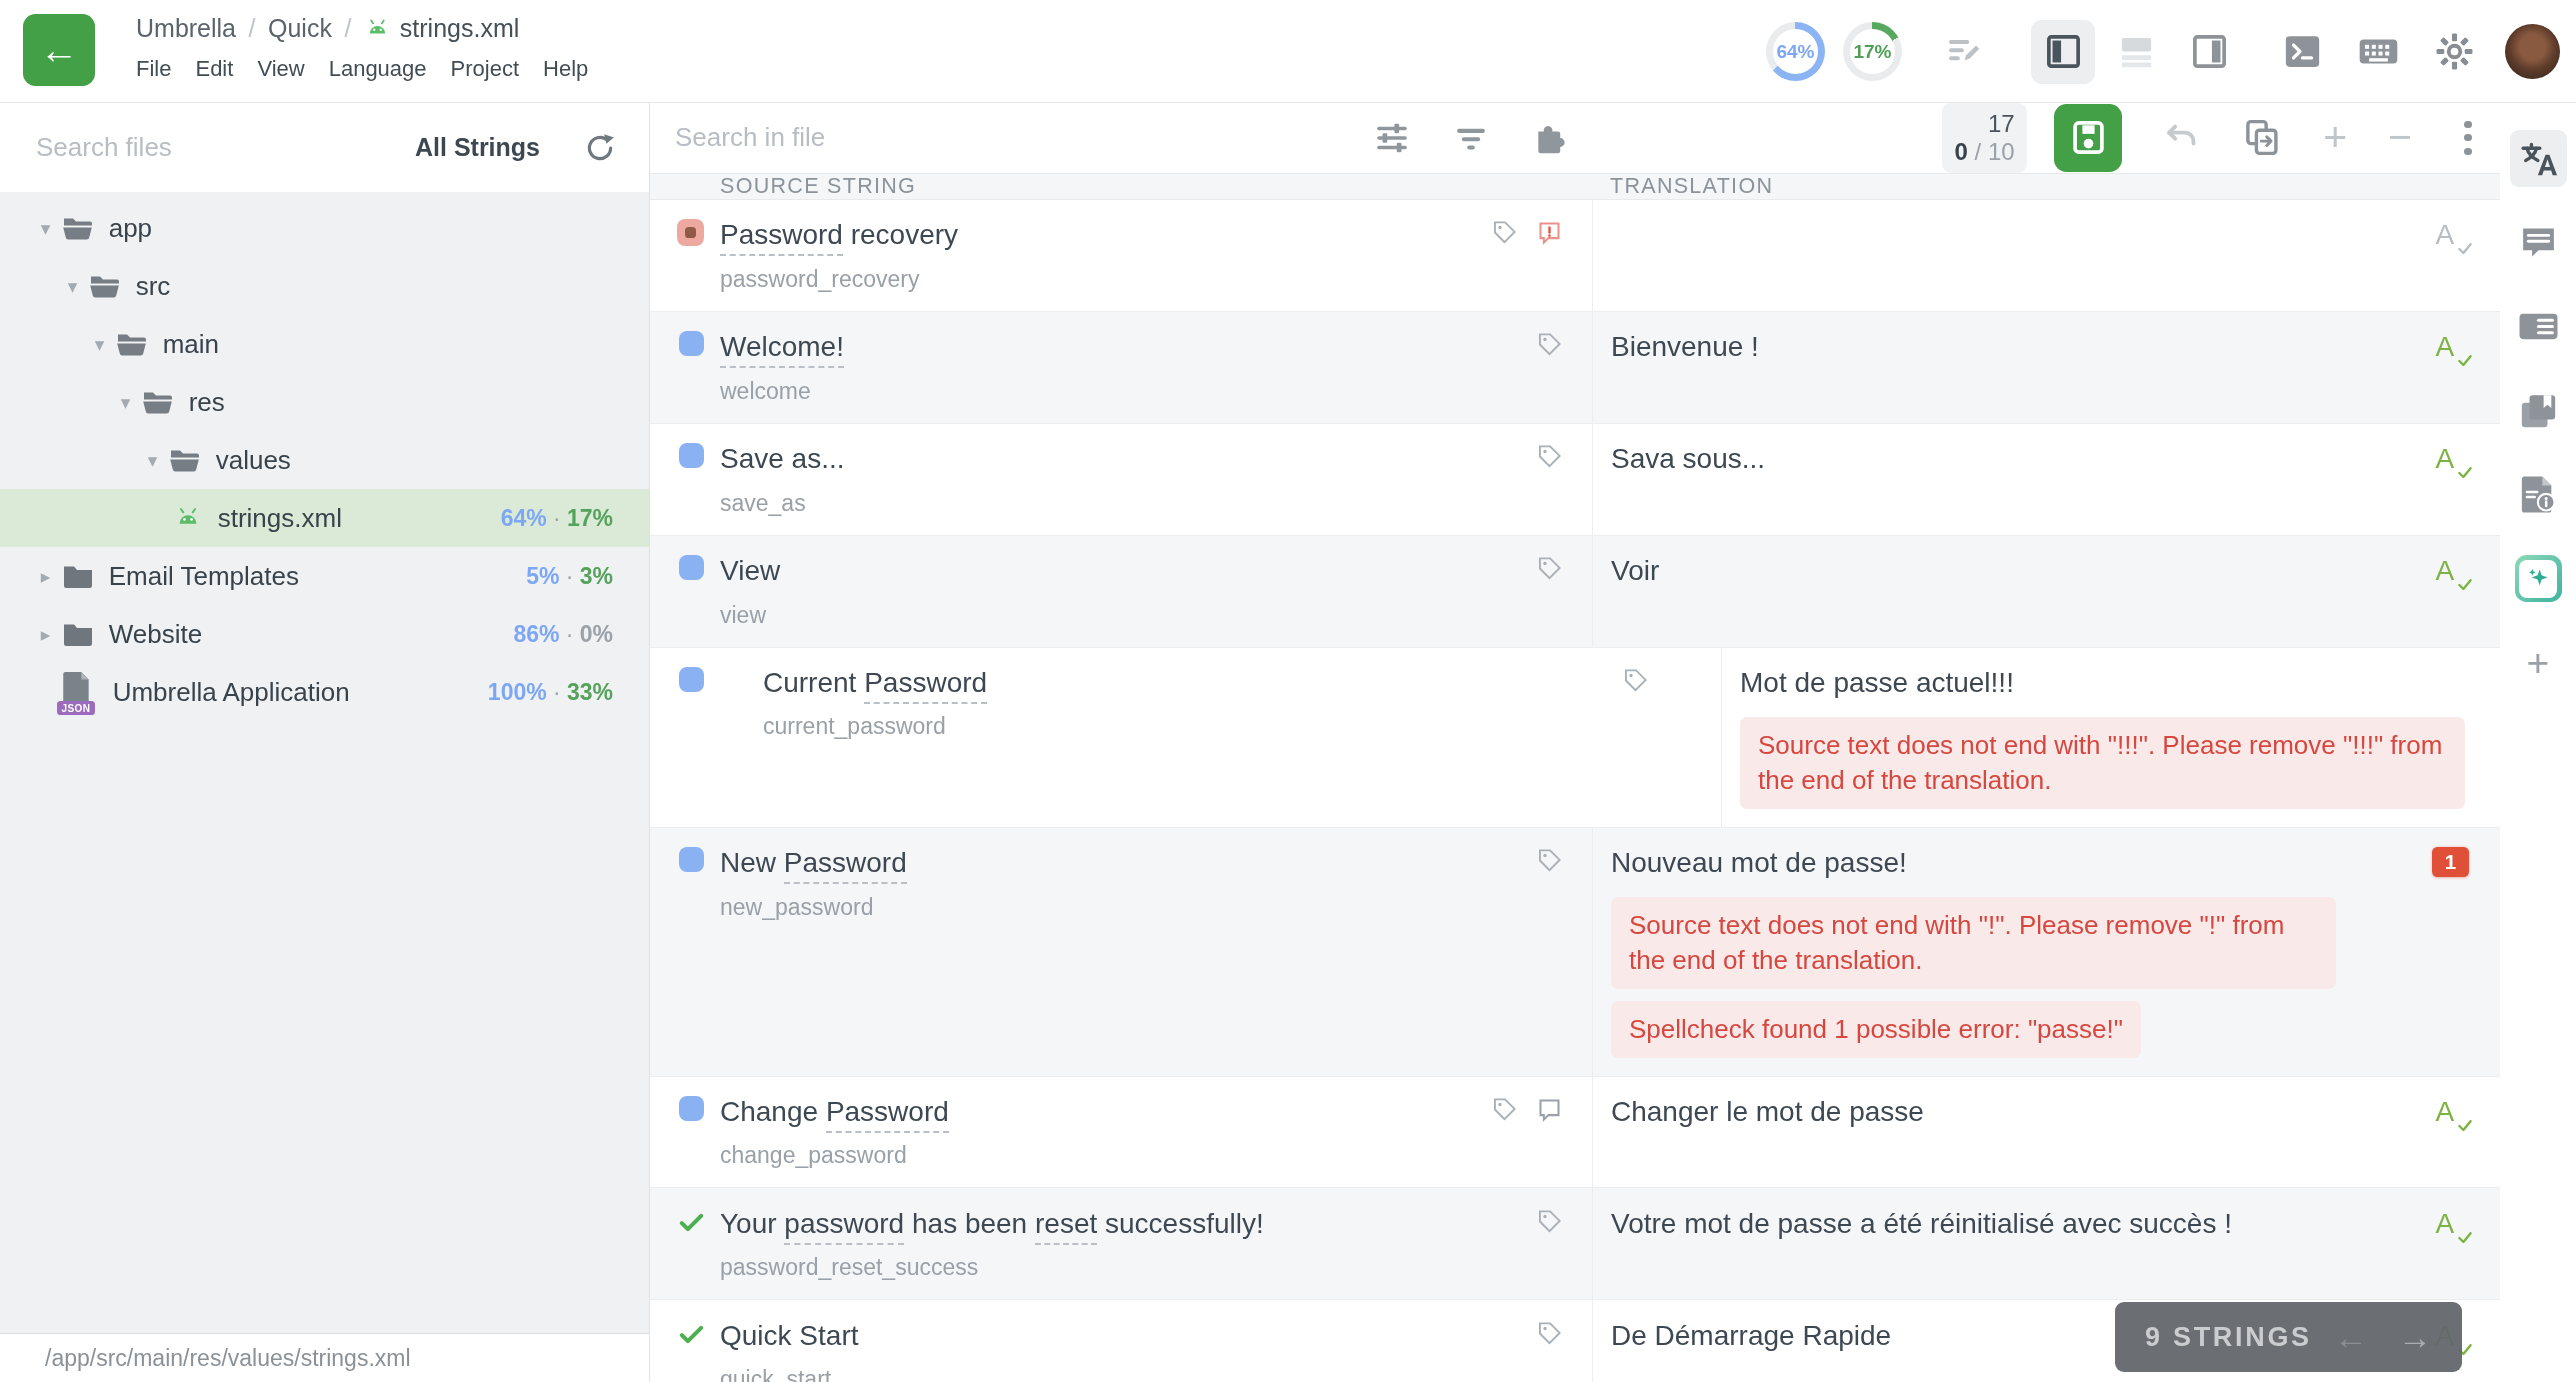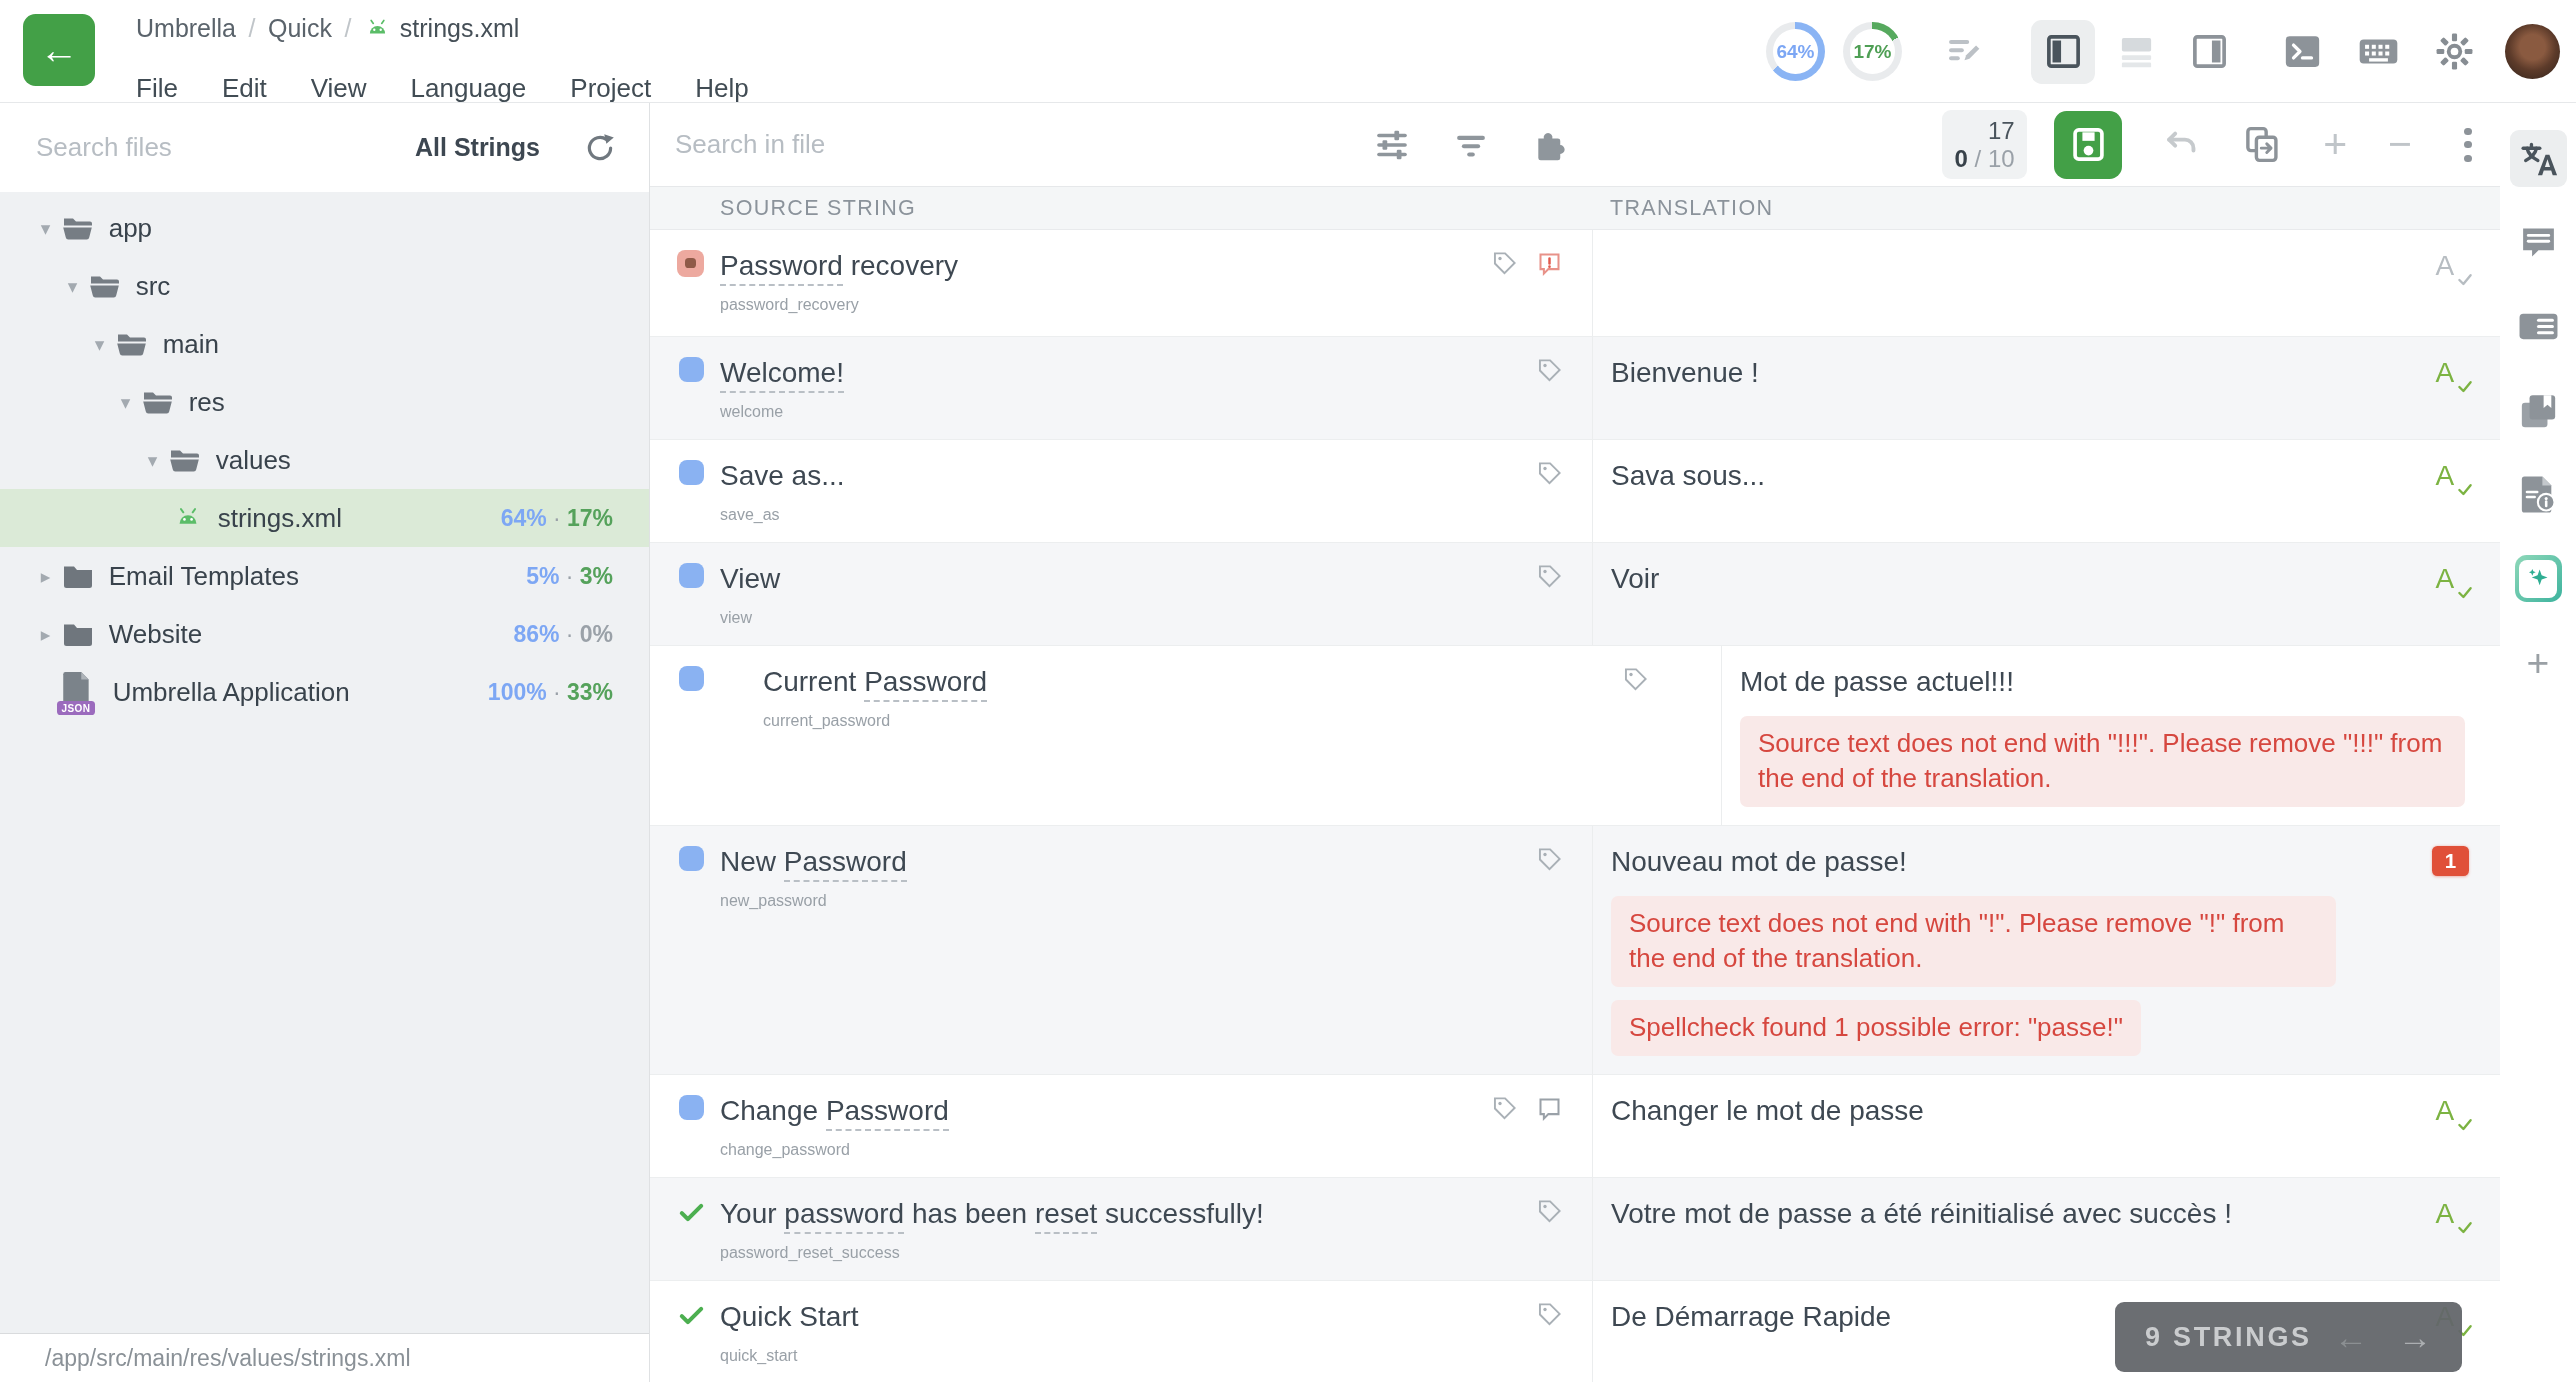--- a/index.html
+++ b/index.html
@@ -7,21 +7,21 @@
   body { font-family:"Liberation Sans","DejaVu Sans",sans-serif; background:#fff; color:#3d4852; }
 
   
   .header { height:103px; display:flex; align-items:flex-start; border-bottom:0.9px solid #e6e8ea; background:#fff; position:relative; }
   .back-btn { width:72px; height:72px; margin:14.3px 0 0 23px; background:#43a047; border-radius:12.5px; display:flex; align-items:center; justify-content:center; color:#fff; font-size:39px; cursor:pointer; }
   .head-text { margin-left:41px; margin-top:10.7px; }
   .breadcrumb { display:flex; align-items:center; font-size:25px; color:#5a636b; height:36px; }
   .breadcrumb .sep { color:#c0c5c9; margin:0 12.5px; }
   .crumb-file { display:flex; align-items:center; color:#454f57; }
   .android-ico { margin-right:9px; display:inline-flex; }
-  .menubar { display:flex; gap:44px; font-size:26px; color:#414c54; margin-top:26px; }
+  .menubar { display:flex; gap:24px; font-size:22px; color:#414c54; margin-top:9px; }
   .menubar span { cursor:pointer; }
   .header-right { position:absolute; right:16px; top:0; height:103px; display:flex; align-items:center; }
   .ring { width:59px; height:59px; border-radius:50%; position:relative; display:flex; align-items:center; justify-content:center; }
   .ring::before { content:""; position:absolute; inset:7.2px; background:#fff; border-radius:50%; }
   .ring span { position:relative; font-size:19px; font-weight:bold; }
   .ring.blue  { background:conic-gradient(#8ab4f4 0 64%, #e9ebed 64% 100%); }
   .ring.blue span { color:#7da7f4; }
   .ring.green { background:conic-gradient(#56a95e 0 17%, #e9ebed 17% 100%); margin-left:18px; }
   .ring.green span { color:#4f9f55; }
   .hicon { margin-left:41px; display:flex; align-items:center; justify-content:center; cursor:pointer; }
@@ -76,21 +76,21 @@
   .rows { background:#fff; }
   .row { border-bottom:0.9px solid #eceeef; background:#fff; }
   .row.alt { background:#f5f6f8; }
   .row .cell { padding-top:19.7px; padding-bottom:18px; }
   .c-status { display:flex; justify-content:flex-end; }
   .st { width:27px; height:27px; margin-right:16px; }
   .st-issue { background:#eda99f; border-radius:8px; position:relative; }
   .st-issue::after { content:""; position:absolute; left:8px; top:8px; width:10.7px; height:10.7px; border-radius:3.6px; background:#8f5a48; }
   .st-blue { background:#8ab2f2; border-radius:8px; width:25px; height:25px; }
   .c-source { font-size:28px; color:#3e4852; }
-  .src-key { font-size:16px; color:#99a0a7; margin-top:14.3px; }
+  .src-key { font-size:23px; color:#99a0a7; margin-top:14.3px; }
   .dash { border-bottom:2.7px dashed #b9bfc5; padding-bottom:3.6px; }
   .c-icons { display:flex; justify-content:flex-end; gap:18px; padding-right:29px; }
   .c-trans { border-left:0.9px solid #ebedee; padding-left:18px; padding-right:14.3px; font-size:28px; color:#3e4852; }
   .err-box { margin-top:18px; background:#f9e9e8; color:#d6473f; font-size:26px; line-height:35px; padding:10.7px 18px; border-radius:7.2px; width:fit-content; max-width:725px; }
   .err-box + .err-box { margin-top:12.5px; }
   .c-approve { display:flex; justify-content:center; }
   .approve { position:relative; width:30px; height:38px; cursor:pointer; }
   .approve .a { font-size:28px; }
   .approve svg { position:absolute; right:-7.2px; bottom:0; }
   .approve.green .a { color:#7cb342; }

